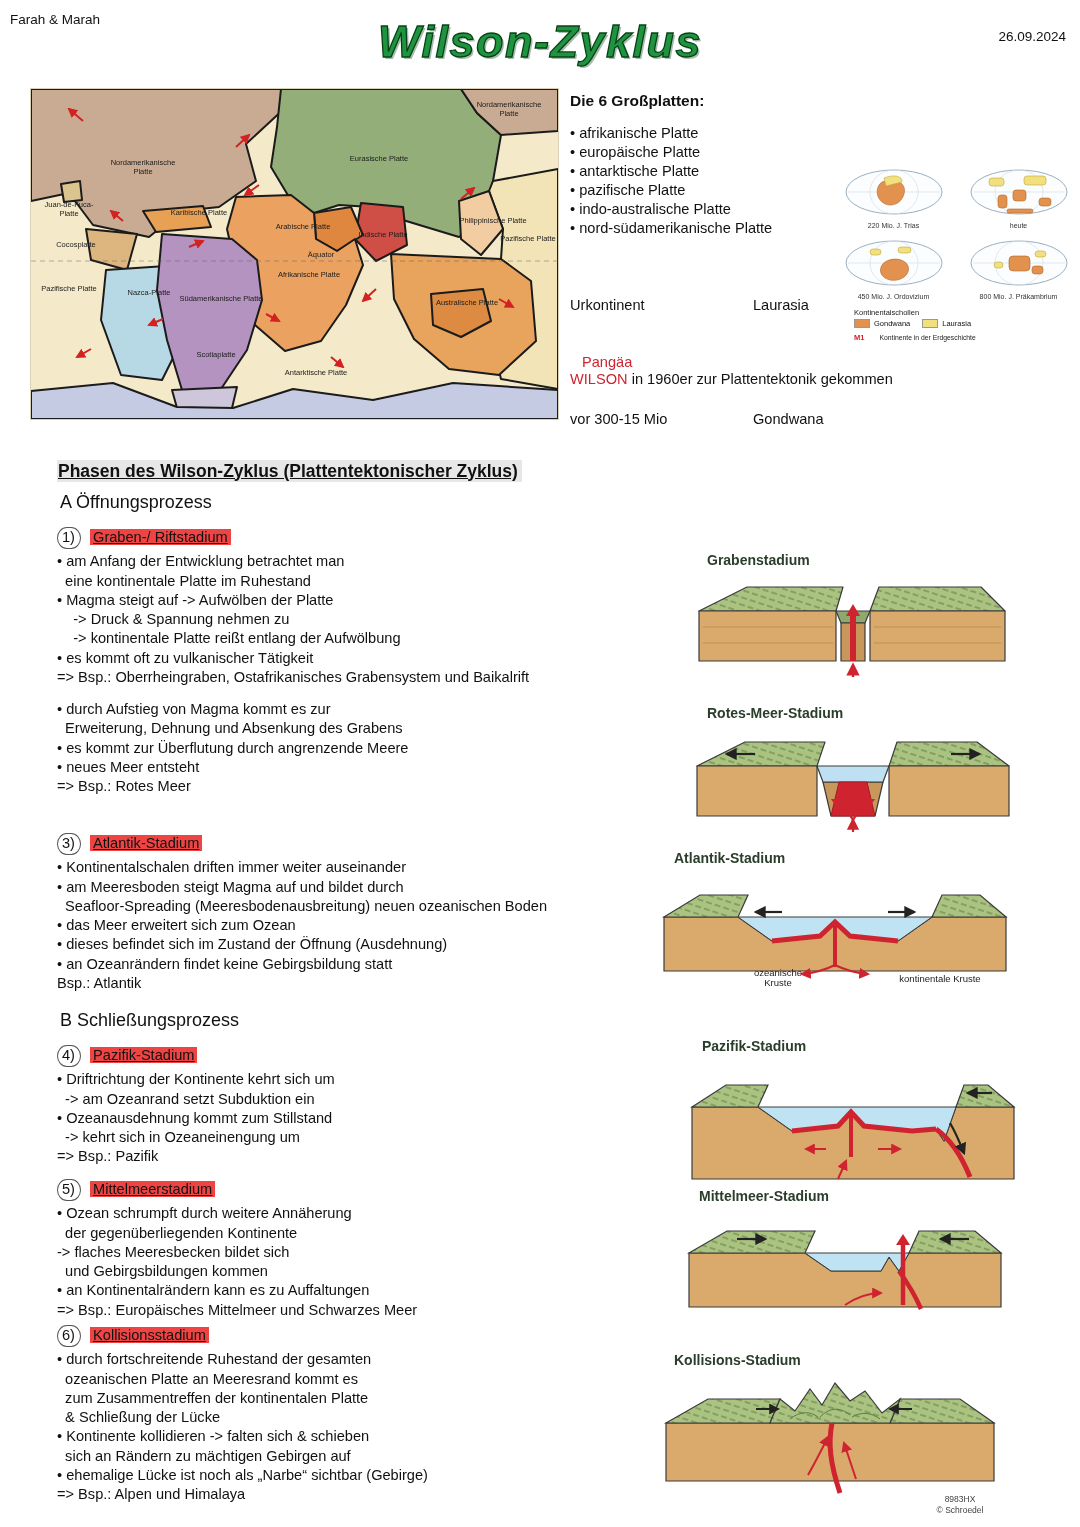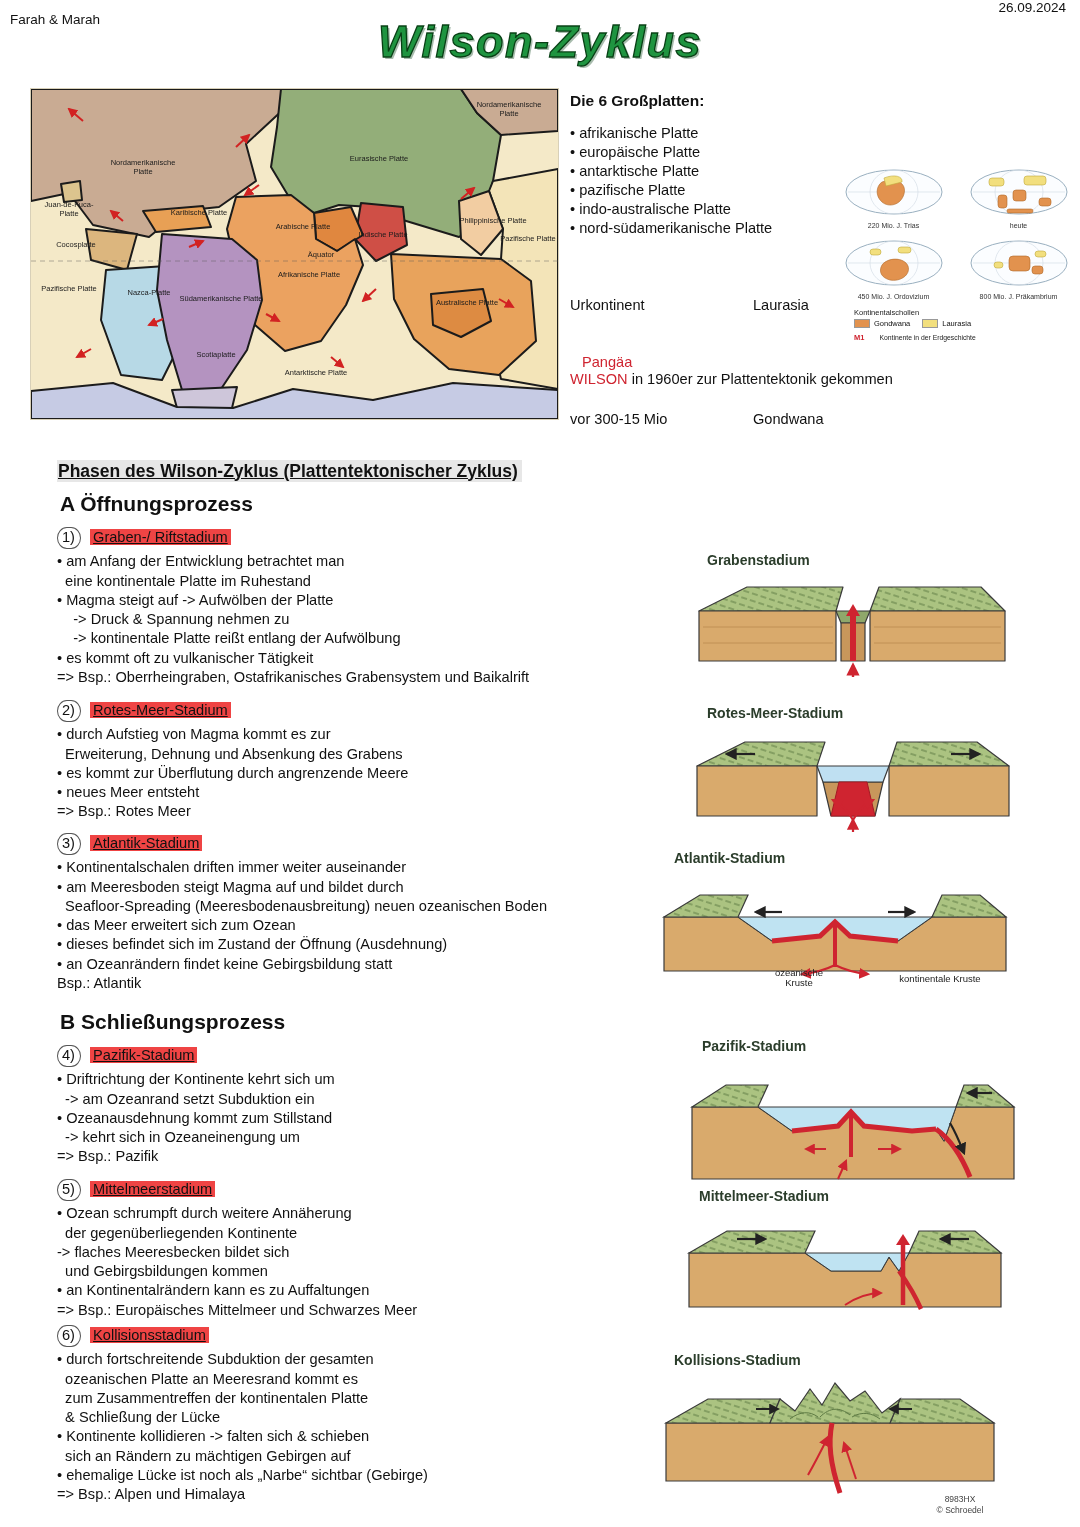--- a/index.html
+++ b/index.html
@@ -1,21 +1,21 @@
 <!DOCTYPE html>
 <html lang="de"><head>
 <meta charset="utf-8">
 <style>
   html,body{margin:0;padding:0;background:#fff;}
   .page{position:relative;width:1080px;height:1527px;background:#ffffff;
         font-family:"Liberation Sans",sans-serif;color:#111;overflow:hidden;}
 
   
   .authors{position:absolute;left:10px;top:12px;font-size:13.5px;}
-  .date{position:absolute;right:14px;top:0;font-size:13.5px;}
+  .date{position:absolute;right:14px;top:29px;font-size:13.5px;}
   .doc-title{position:absolute;left:0;right:0;top:16px;text-align:center;
              font-size:45px;font-weight:700;font-style:italic;letter-spacing:1.5px;
              color:#1f9440;-webkit-text-stroke:1.3px #073f14;
              text-shadow:2px 2px 0 rgba(7,63,20,.35);}
 
   
   .map{position:absolute;left:30px;top:88px;width:527px;height:330px;overflow:hidden;
        border:1px solid #d8d0b8;}
   .map-label{position:absolute;font-size:7.5px;line-height:1.15;text-align:center;
              color:#1c1c1c;width:78px;transform:translate(-50%,0);}
@@ -40,34 +40,34 @@
   .mm-legend{margin-top:8px;padding-left:18px;}
   .mm-legend-title{font-size:7.5px;color:#222;margin-bottom:2px;}
   .mm-legend-row{font-size:7.5px;display:flex;align-items:center;gap:4px;}
   .swatch{display:inline-block;width:14px;height:7px;border:1px solid #999;}
   .mm-m1{font-size:6.8px;margin-top:5px;color:#222;}
   .m1{color:#cf2430;font-weight:bold;font-size:7.5px;margin-right:15px;}
 
   
   .main-heading{position:absolute;left:57px;top:446px;font-size:17.5px;font-weight:bold;}
   .main-heading span{text-decoration:underline;background:#e7e7e7;padding:1px 4px 1px 1px;}
-  .section-label{position:absolute;font-size:21px;font-weight:bold;}
+  .section-label{position:absolute;font-size:18px;font-weight:normal;}
 
   .stage{position:absolute;left:57px;width:640px;font-size:14.6px;line-height:19.3px;}
   .stage-title{margin-bottom:3px;}
   .stage-num{display:inline-block;border:1.3px solid #555;border-radius:50% 50% 50% 50% / 60% 60% 60% 60%;
              padding:0 5px 1px 4px;margin-right:5px;}
   .stage-name{text-decoration:underline;background:#ef4444;padding:0 3px;}
   .note-line{white-space:pre-wrap;}
 
   
   .diagram{position:absolute;margin:0;}
   .diag-title{font-size:14px;font-weight:bold;color:#2b3d2b;margin:0 0 3px 14px;}
   .diag-label{position:absolute;font-size:9.5px;color:#222;text-align:center;line-height:1.1;}
-  .lab-ozean{left:104px;top:118px;width:70px;}
+  .lab-ozean{left:83px;top:118px;width:70px;}
   .lab-kont{left:222px;top:124px;width:116px;}
 </style>
 </head>
 <body>
 
 <div class="page">
 
   <div class="authors">Farah &amp; Marah</div>
   <div class="date">26.09.2024</div>
   <div class="doc-title">Wilson-Zyklus</div>
@@ -241,24 +241,20 @@
         <div class="note-line">  eine kontinentale Platte im Ruhestand</div>
         <div class="note-line">• Magma steigt auf -&gt; Aufwölben der Platte</div>
         <div class="note-line">    -&gt; Druck &amp; Spannung nehmen zu</div>
         <div class="note-line">    -&gt; kontinentale Platte reißt entlang der Aufwölbung</div>
         <div class="note-line">• es kommt oft zu vulkanischer Tätigkeit</div>
         <div class="note-line">=&gt; Bsp.: Oberrheingraben, Ostafrikanisches Grabensystem und Baikalrift</div>
       </div>
   </section>
 
   <section class="stage" style="top:700px">
-    <div class="stage-title">
-      <span class="stage-num">2)</span>
-      <span class="stage-name">Rotes-Meer-Stadium</span>
-    </div>
     <div>
         <div class="note-line">• durch Aufstieg von Magma kommt es zur</div>
         <div class="note-line">  Erweiterung, Dehnung und Absenkung des Grabens</div>
         <div class="note-line">• es kommt zur Überflutung durch angrenzende Meere</div>
         <div class="note-line">• neues Meer entsteht</div>
         <div class="note-line">=&gt; Bsp.: Rotes Meer</div>
       </div>
   </section>
 
   <section class="stage" style="top:833px">
@@ -305,21 +301,21 @@
         <div class="note-line">=&gt; Bsp.: Europäisches Mittelmeer und Schwarzes Meer</div>
       </div>
   </section>
 
   <section class="stage" style="top:1325px">
     <div class="stage-title">
       <span class="stage-num">6)</span>
       <span class="stage-name">Kollisionsstadium</span>
     </div>
     <div>
-        <div class="note-line">• durch fortschreitende Subduktion der gesamten</div>
+        <div class="note-line">• durch fortschreitende Ruhestand der gesamten</div>
         <div class="note-line">  ozeanischen Platte an Meeresrand kommt es</div>
         <div class="note-line">  zum Zusammentreffen der kontinentalen Platte</div>
         <div class="note-line">  &amp; Schließung der Lücke</div>
         <div class="note-line">• Kontinente kollidieren -&gt; falten sich &amp; schieben</div>
         <div class="note-line">  sich an Rändern zu mächtigen Gebirgen auf</div>
         <div class="note-line">• ehemalige Lücke ist noch als „Narbe“ sichtbar (Gebirge)</div>
         <div class="note-line">=&gt; Bsp.: Alpen und Himalaya</div>
       </div>
   </section>
 

